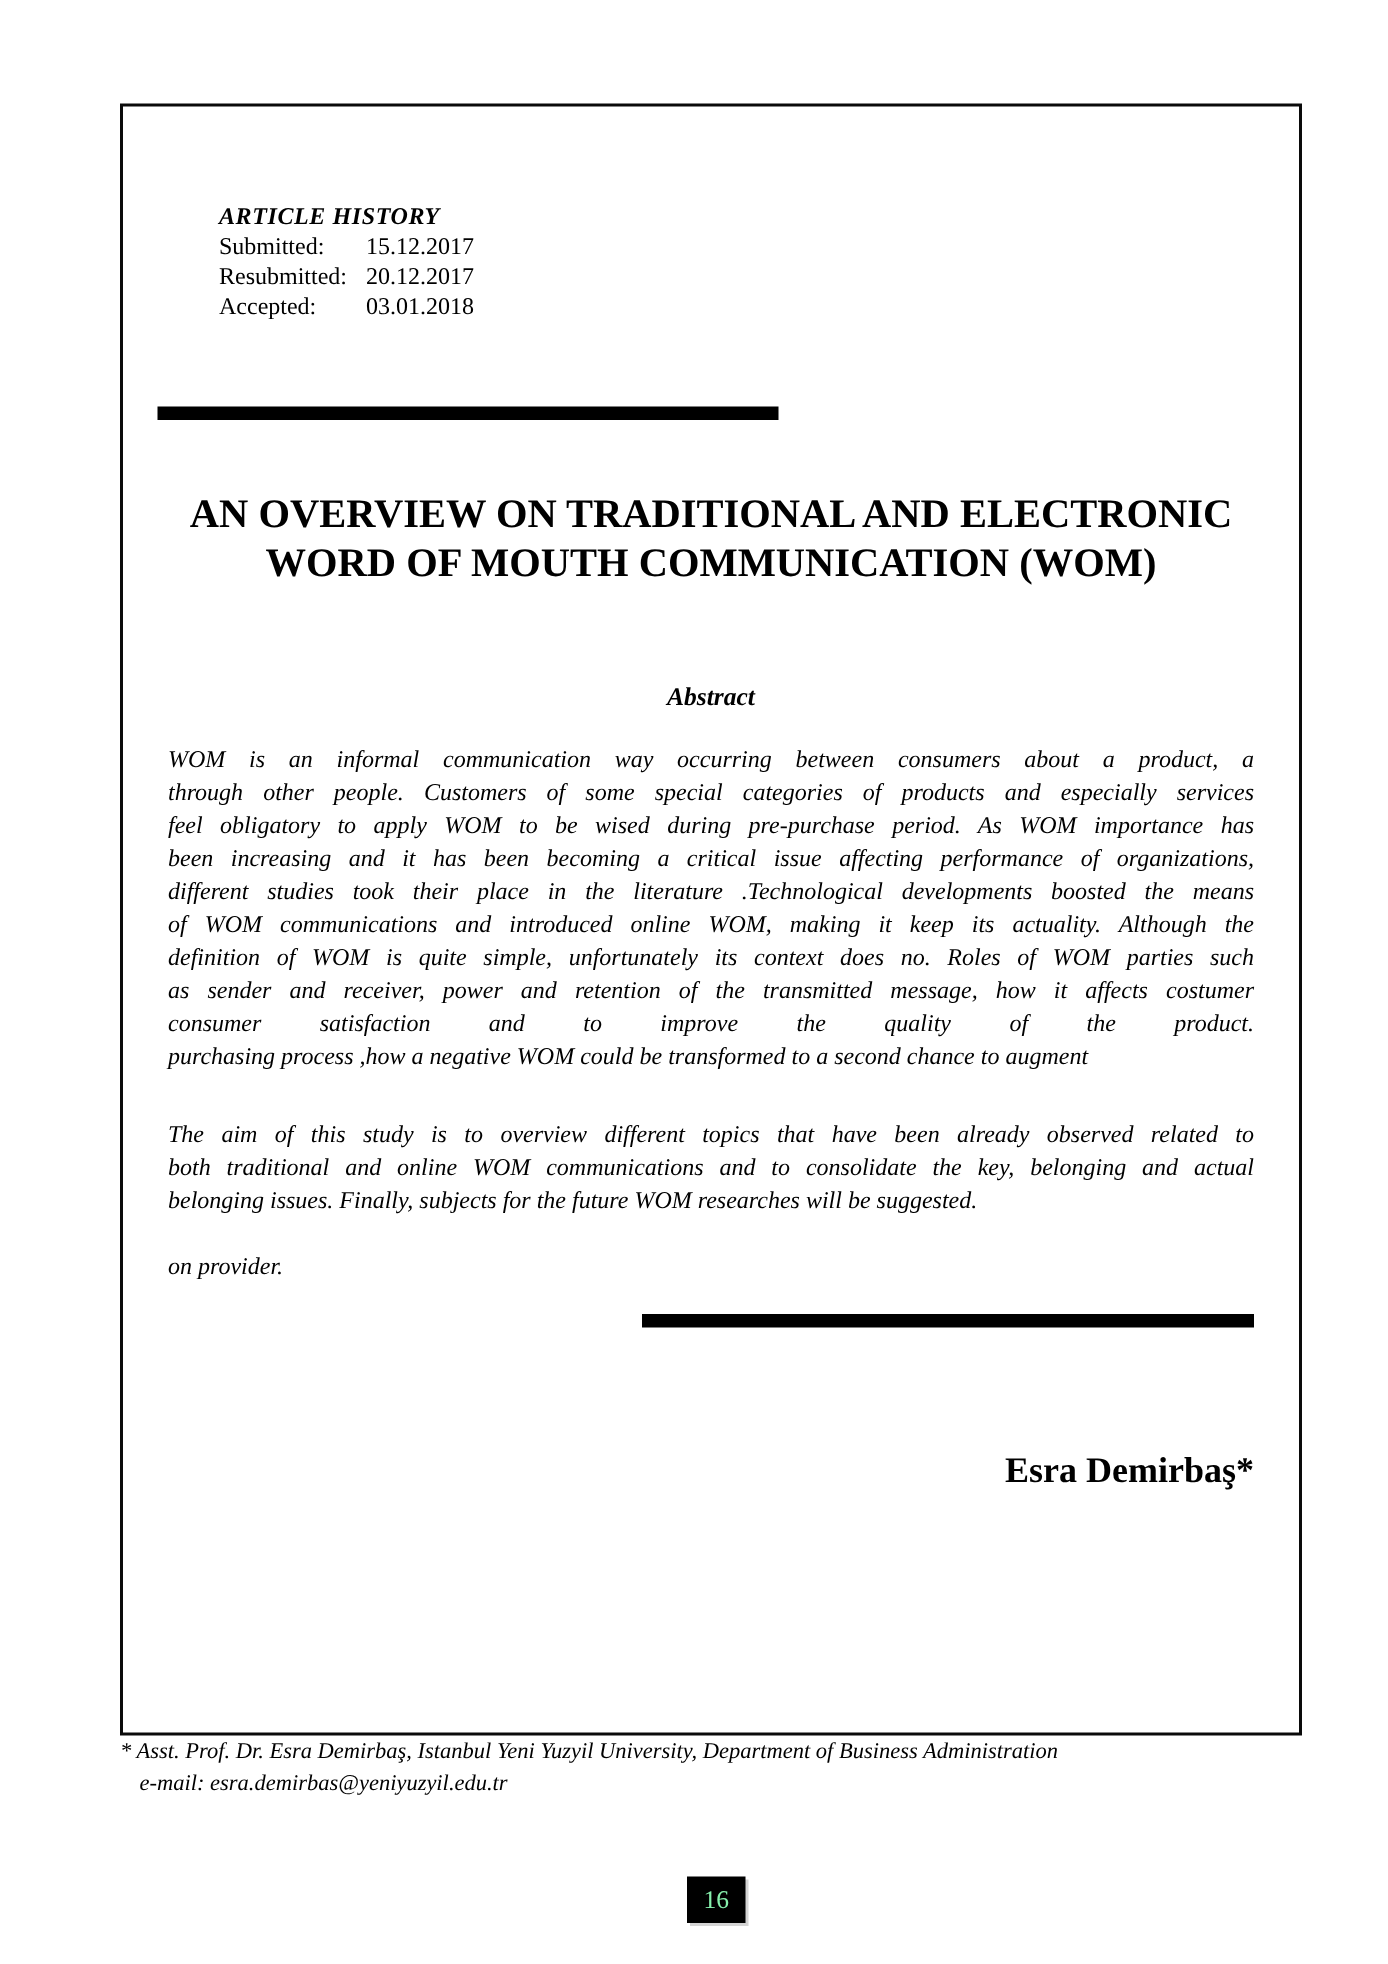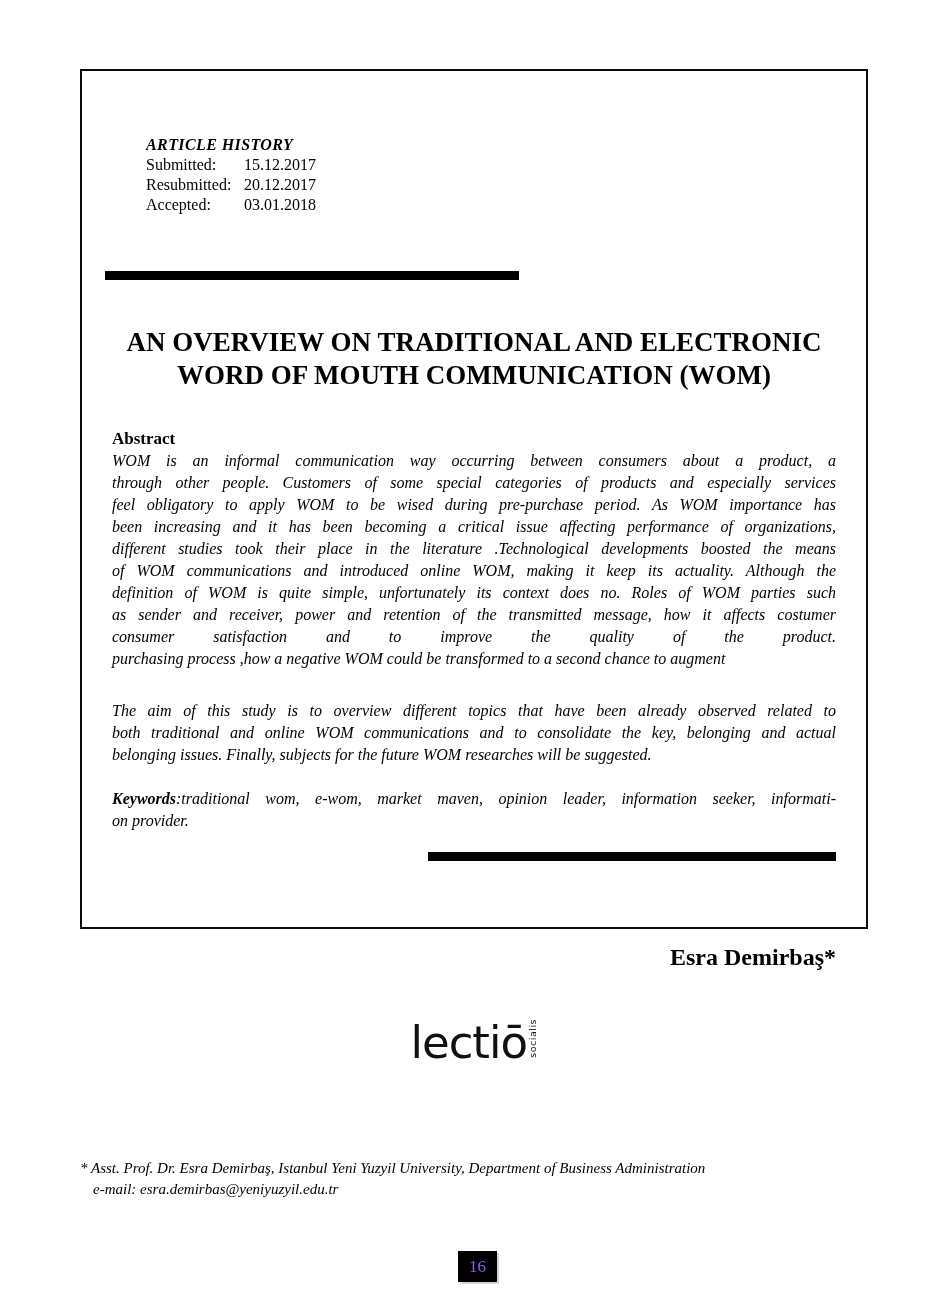--- a/index.html
+++ b/index.html
@@ -8,21 +8,21 @@
     width: 925px; height: 1309px;
     position: relative;
     font-family: "Liberation Serif", serif;
     color: #000;
     overflow: hidden;
   }
 
   .article-box {
     position: absolute;
     left: 80px; top: 69px;
-    width: 788px; height: 860px;
+    width: 788px; height: 1088px;
     border: 2px solid #0a0a0a;
     padding: 0 30px;
     background: #fff;
   }
 
   
   .article-history { margin: 64px 0 0 34px; }
   .ah-heading {
     font-weight: bold; font-style: italic;
     font-size: 16px; line-height: 20px; letter-spacing: 0.4px;
@@ -40,25 +40,26 @@
   .title {
     margin-top: 46px;
     text-align: center;
     font-size: 27px; font-weight: bold;
     line-height: 33px;
   }
   .title-line { white-space: nowrap; }
 
   
   .abstract-heading {
-    margin-top: 36px;
-    font-size: 17px; font-weight: bold; 
+    margin-top: 62px;
+    font-size: 17px; font-weight: bold; font-style: italic;
     line-height: 22px;
+    text-align: center;
   }
-  .para { }
+  .para { margin-top: 20px; }
   .para-2 { margin-top: 30px; }
   .para > div {
     font-style: italic;
     font-size: 16px; line-height: 22px;
     text-align: justify;
     text-align-last: justify;
     white-space: nowrap; 
   }
   .para > div:last-child { text-align-last: left; white-space: normal; }
 
@@ -107,21 +108,21 @@
     width: 760px;
     font-style: italic;
   }
   .footnote-line2 { padding-left: 13px; }
 
   
   .page-number {
     position: absolute;
     left: 458px; top: 1251px;
     width: 39px; height: 31px;
-    background: #000; color: #8b5cf6;
+    background: #000; color: #86efac;
     display: flex; align-items: center; justify-content: center;
     font-size: 17px;
     box-shadow: 2px 2px 0 #d4d4d4;
   }
 </style>
 </head>
 <body>
 
 <div class="article-box">
 
@@ -163,32 +164,27 @@
       <div>purchasing process ,how a negative WOM could be transformed to a second chance to augment</div>
     </div>
 
   <div class="para para-2">
       <div>The aim of this study is to overview different topics that have been already observed related to</div>
       <div>both traditional and online WOM communications and to consolidate the key, belonging and actual</div>
       <div>belonging issues. Finally, subjects for the future WOM researches will be suggested.</div>
     </div>
 
   <div class="keywords">
-    <div class="kw-line1"><span class="kw-label">Keywords</span><span>:traditional wom, e-wom, market maven, opinion leader, information seeker, informati-</span></div>
     <div class="kw-line2">on provider.</div>
   </div>
 
   <div class="bar bar-bottom"></div>
 
   <div class="author">Esra Demirbaş*</div>
 
-  <div class="logo">
-    <span class="logo-word">lectiō</span>
-    <span class="logo-sub">socialis</span>
-  </div>
 
 </div>
 
 <div class="footnote">
   <div class="footnote-line1">* Asst. Prof. Dr. Esra Demirbaş, Istanbul Yeni Yuzyil University, Department of Business Administration</div>
   <div class="footnote-line2">e-mail: esra.demirbas@yeniyuzyil.edu.tr</div>
 </div>
 
 <div class="page-number">
   <span>16</span>

